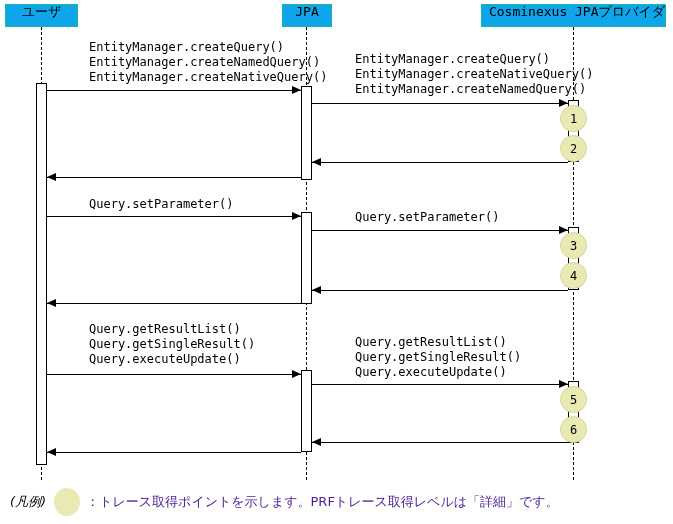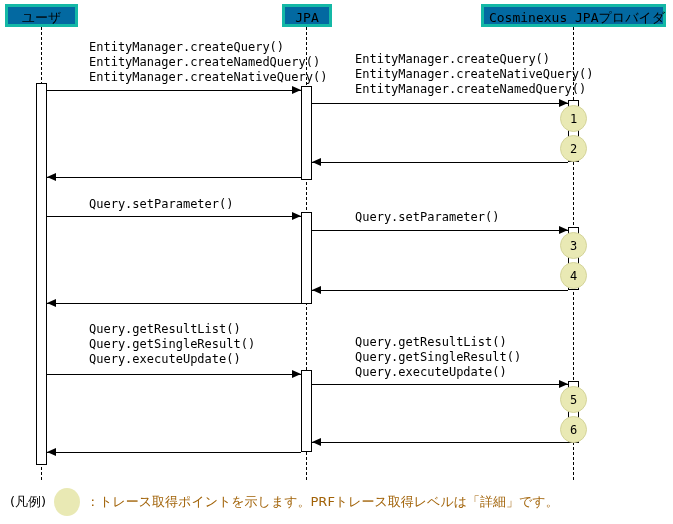--- a/index.html
+++ b/index.html
@@ -12,24 +12,24 @@
     width: 673px;
     height: 524px;
     background: #ffffff;
     font-family: "DejaVu Sans Mono", "Liberation Mono", monospace;
     overflow: hidden;
   }
   
   .lifeline-box {
     position: absolute;
     box-sizing: border-box;
-    border: 3px solid #14b8a6;
-    background: #0369a1;
+    border: 1px solid #14b8a6;
+    background: #0ea5e9;
     display: flex;
-    align-items: flex-end;
+    align-items: flex-start;
     justify-content: center;
     white-space: nowrap;
   }
   .lifeline-box .lbl {
     font-family: "DejaVu Sans Mono", "Liberation Mono", monospace;
     font-size: 13px;
     line-height: 13px;
     color: #000000;
     letter-spacing: 0px;
   }
@@ -108,34 +108,35 @@
     top: 488px;
     display: flex;
     align-items: center;
     height: 28px;
   }
   #legend .legend-label {
     font-family: "DejaVu Sans", "Liberation Sans", sans-serif;
     font-size: 13px;
     color: #000000;
     white-space: nowrap;
+    font-style: italic;
   }
   #legend .legend-dot {
     width: 26px;
     height: 28px;
     border-radius: 50%;
     background: #e9e9b4;
     margin-left: 8px;
     margin-right: 6px;
     flex: 0 0 auto;
   }
   #legend .legend-text {
     font-family: "DejaVu Sans", "Liberation Sans", sans-serif;
     font-size: 13px;
-    color: #a16207;
+    color: #4c1d95;
     white-space: nowrap;
   }
 </style>
 </head>
 <body>
 
 <div id="canvas">
 
   <div id="layers">
       <div class="lifeline" style="left: 41px; top: 27px; height: 453px;"></div>

